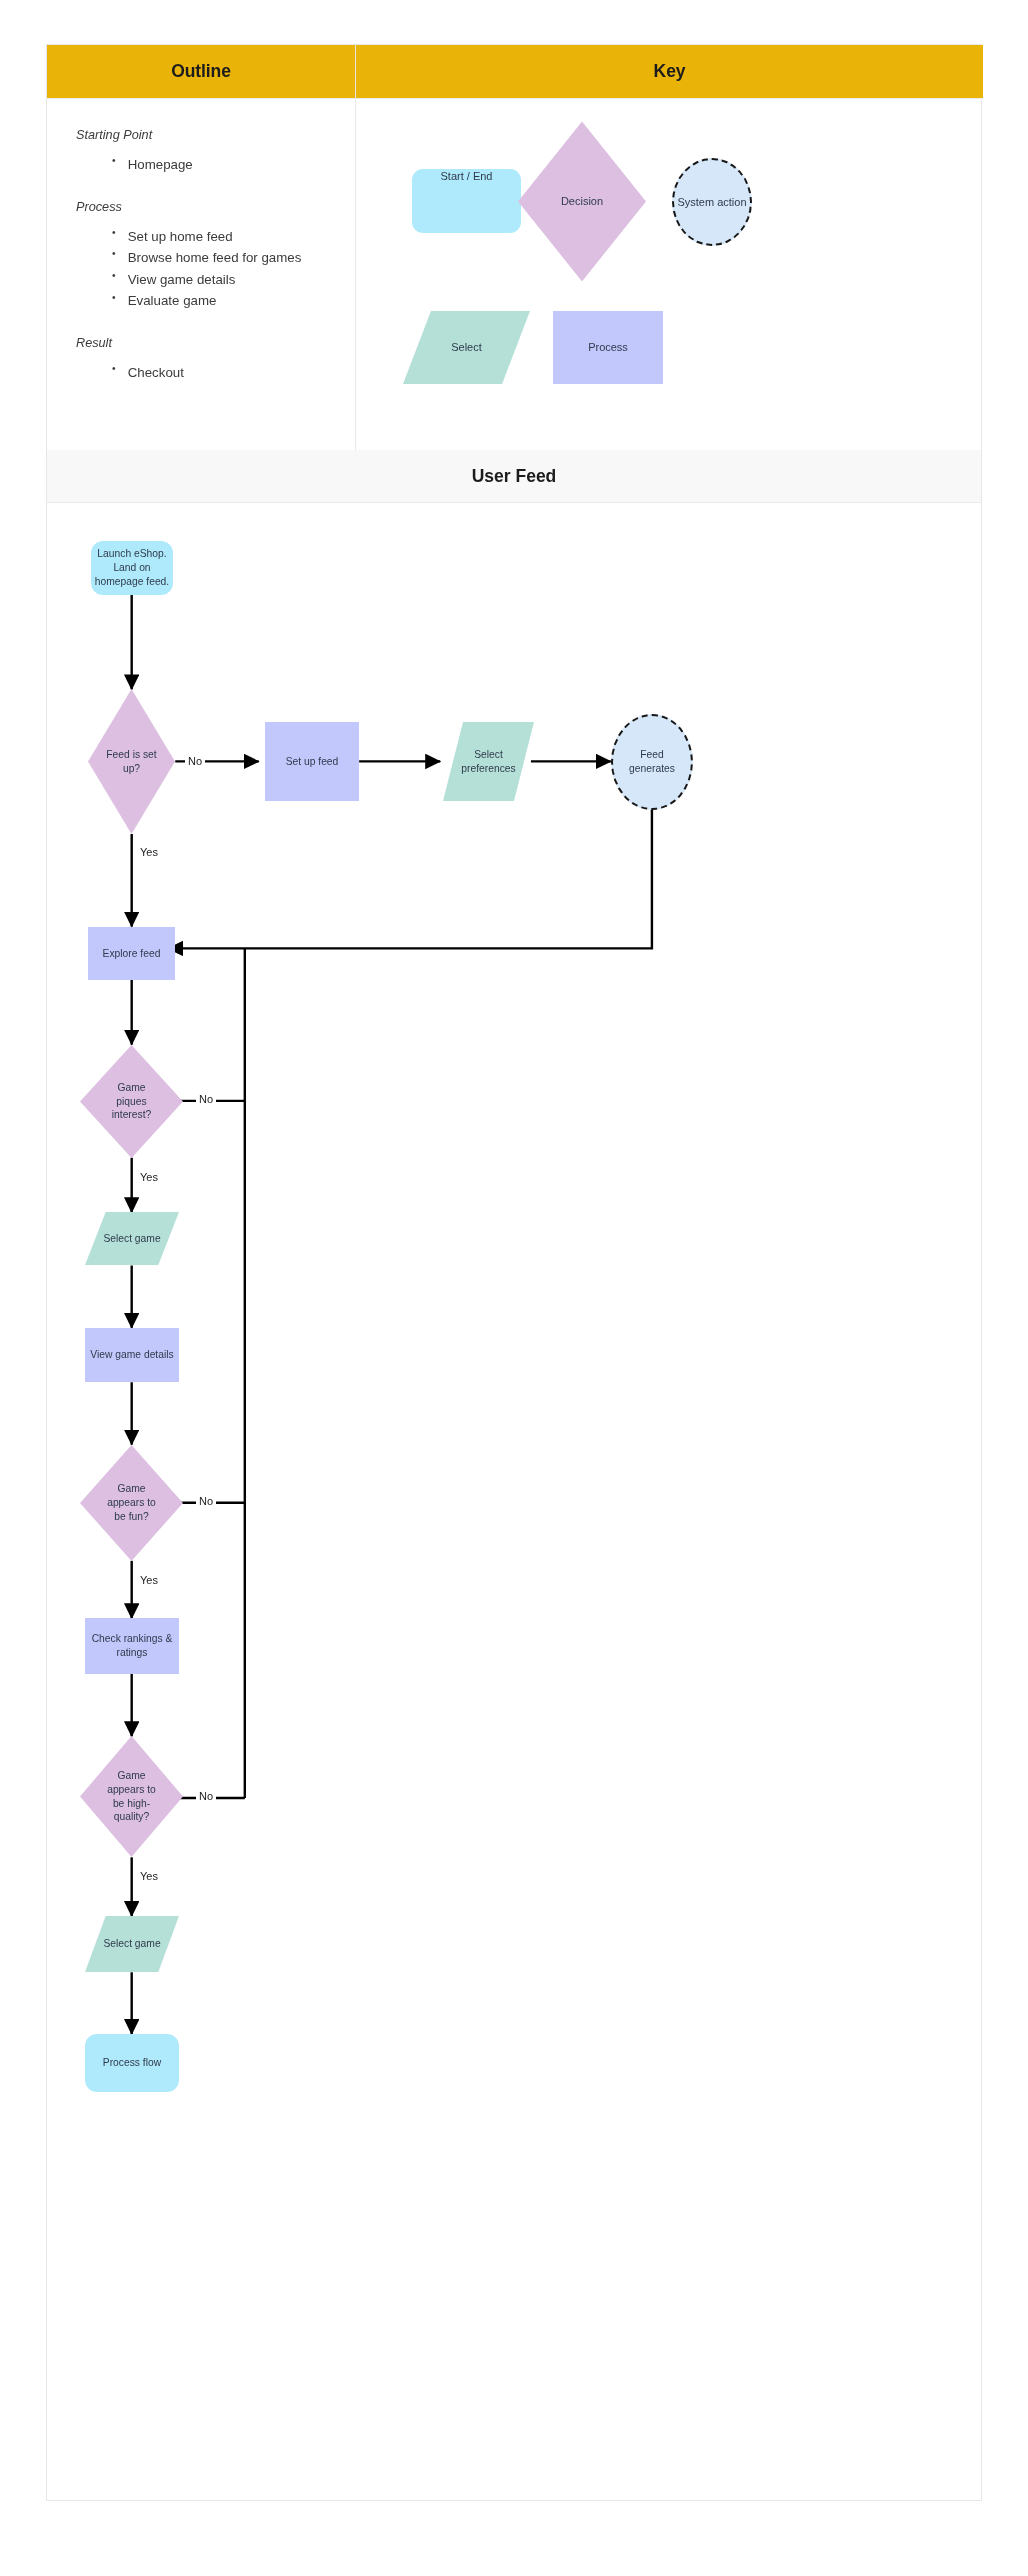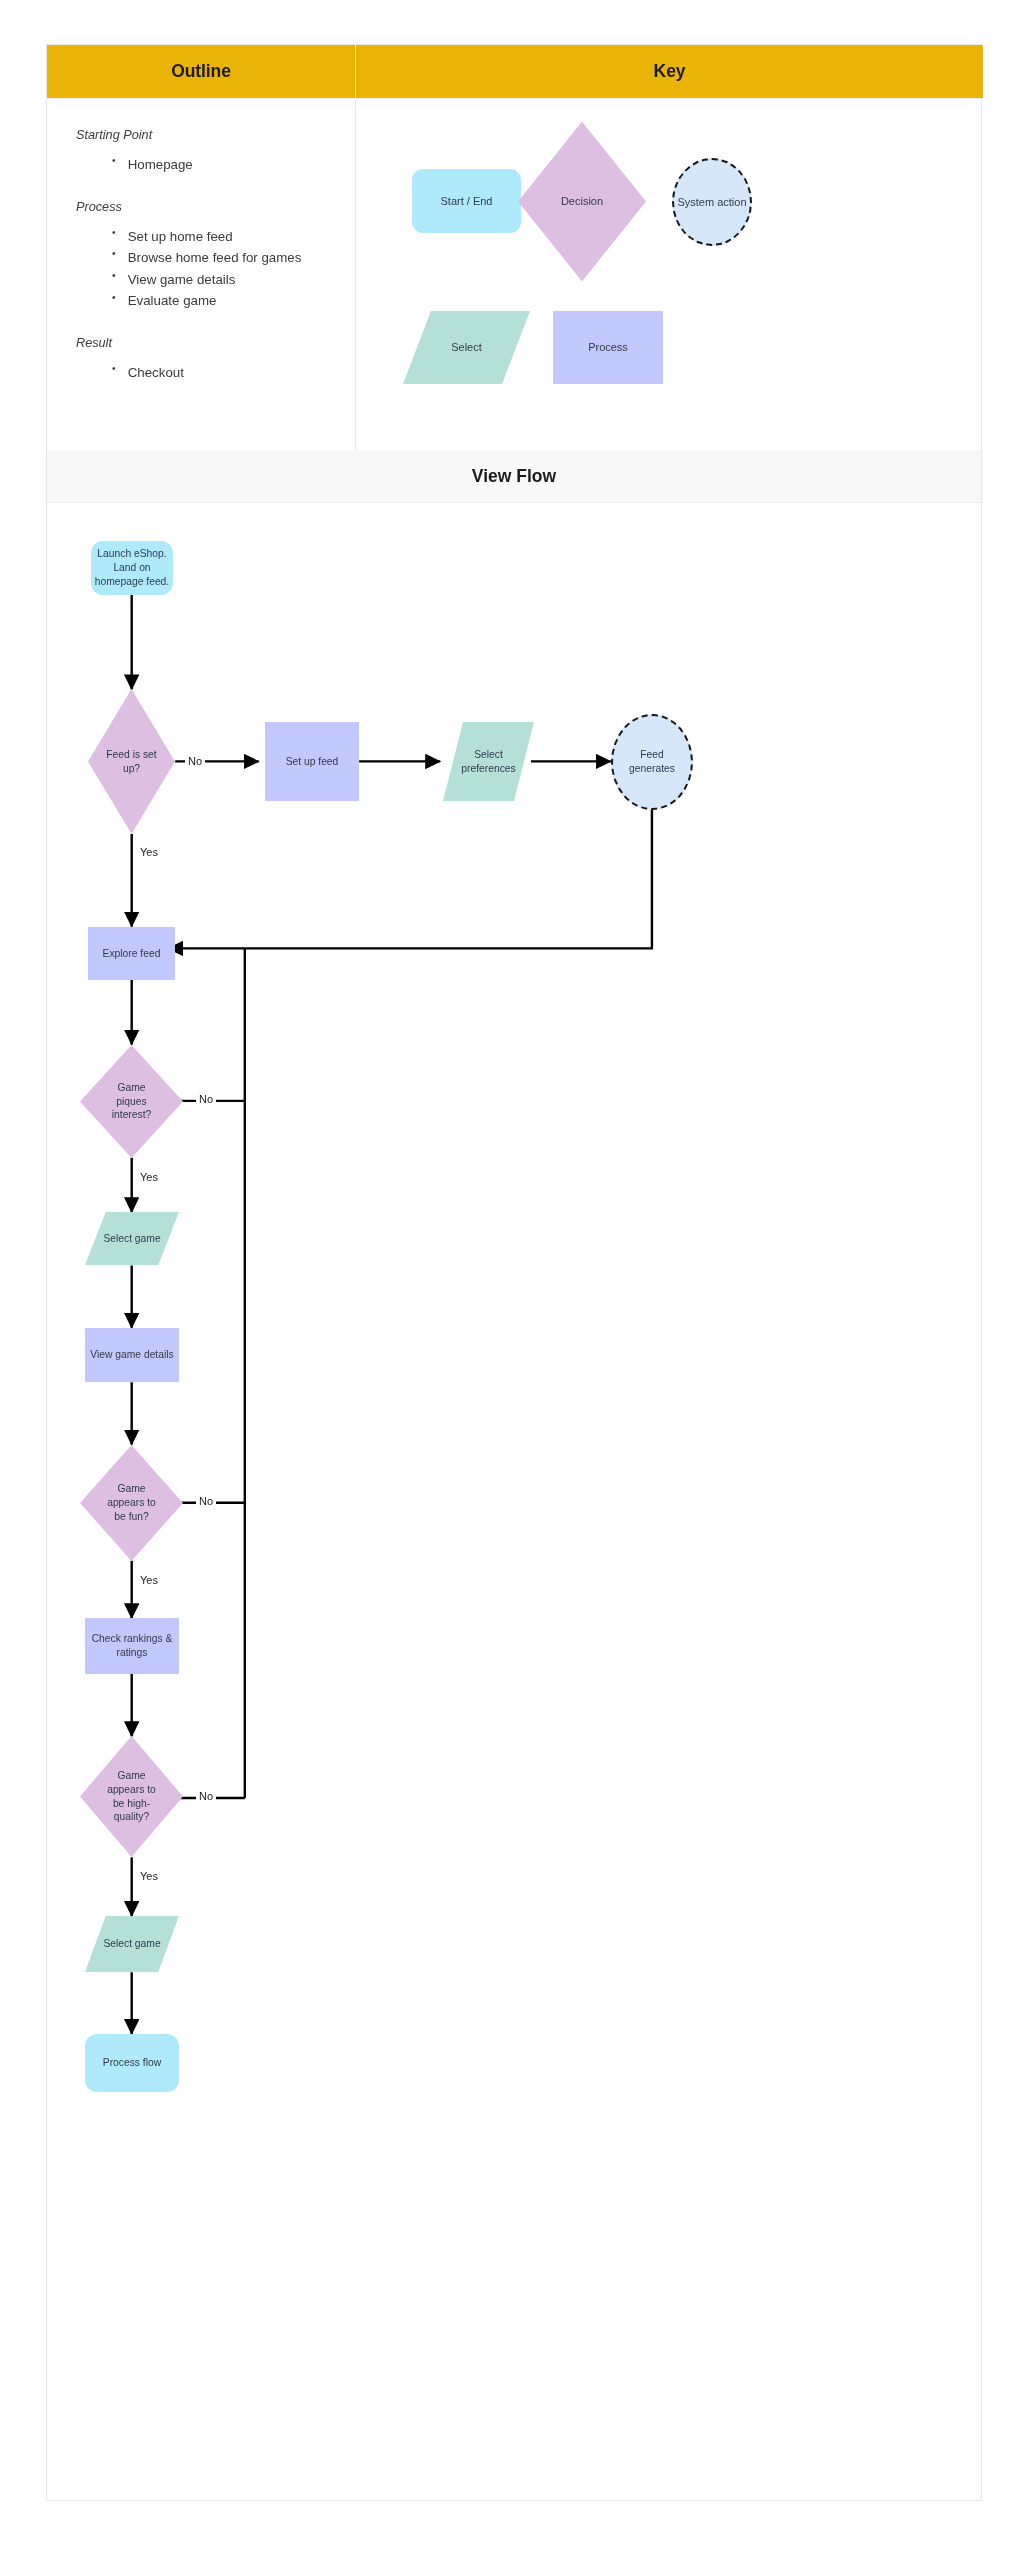--- a/index.html
+++ b/index.html
@@ -89,21 +89,21 @@
     white-space: pre-line;
     pointer-events: none;
   }
 
   .k-startend {
     position: absolute;
     left: 56px; top: 70px;
     width: 109px; height: 64px;
     background: #aeeafb;
     border-radius: 11px;
-    display: flex; align-items: center; justify-content: center;
+    display: flex; align-items: flex-start; justify-content: center;
   }
   .k-decision {
     position: absolute;
     left: 162px; top: 22.4px;
     width: 128px; height: 160px;
     display: flex; align-items: center; justify-content: center;
   }
   .k-decision .dia {
     position: absolute; inset: 0;
     background: #ddbfe1;
@@ -271,21 +271,21 @@
         <div class="k-process">
           <span class="shape-label">Process</span>
         </div>
 
       </div>
     </div>
   </div>
 
   <div class="flow-panel">
     <div class="flow-head">
-      <h2>View Flow</h2>
+      <h2>User Feed</h2>
     </div>
 
     <div class="flow-canvas">
 
       <svg class="connectors" viewBox="0 0 1544 3300" preserveAspectRatio="none">
         <defs>
           <marker id="arr" markerWidth="9" markerHeight="9" refX="6.2" refY="3.2" orient="auto" markerUnits="strokeWidth">
             <path d="M0,0 L0,6.4 L6.6,3.2 z" fill="#000000"></path>
           </marker>
         </defs>

